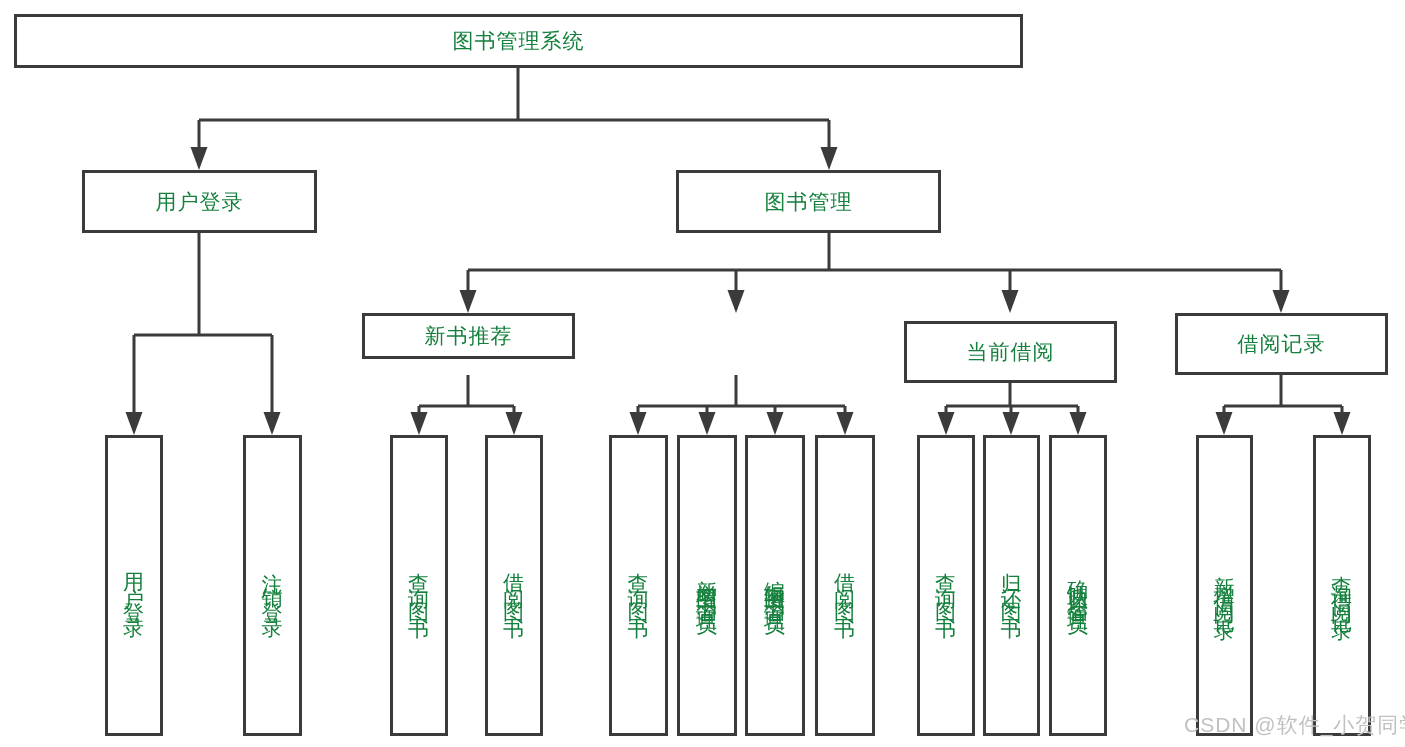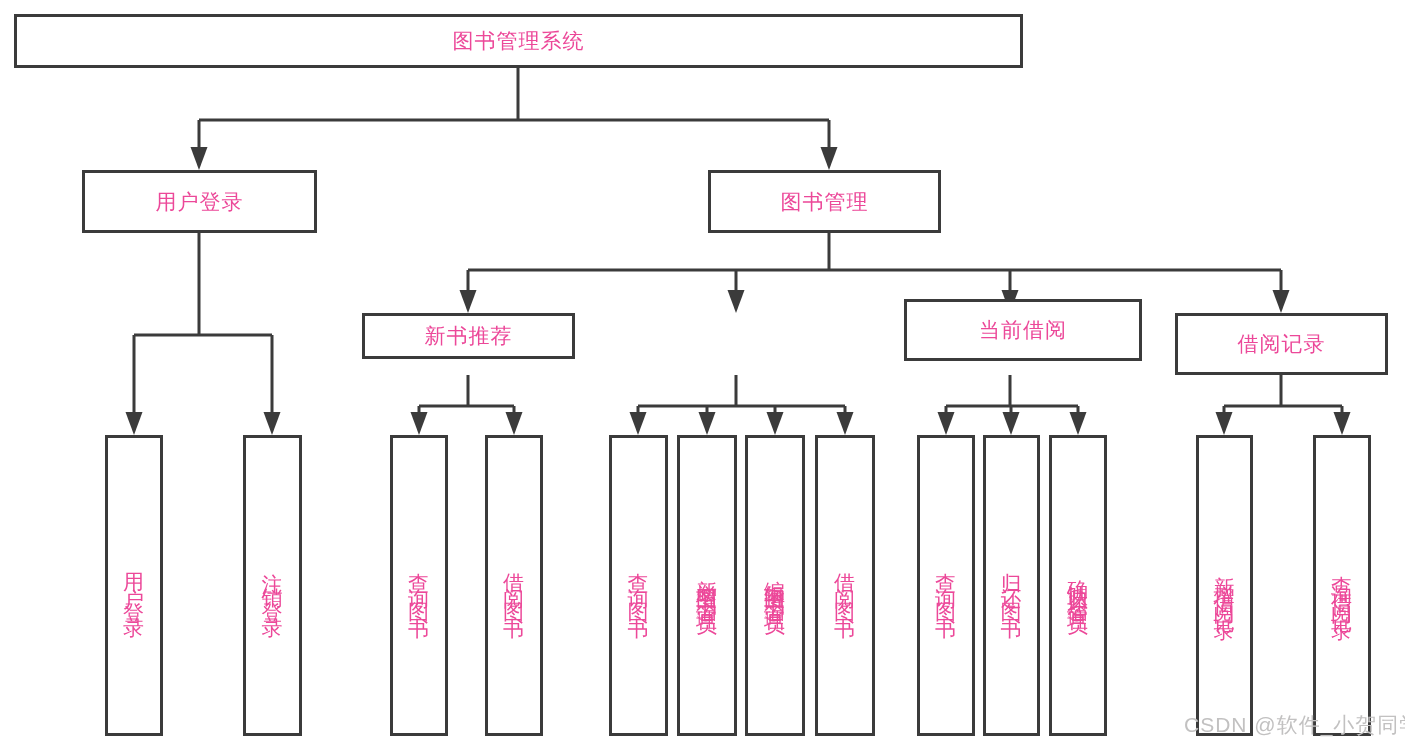--- a/index.html
+++ b/index.html
@@ -3,21 +3,21 @@
 <meta charset="utf-8">
 <style>
   html,body{margin:0;padding:0;background:#ffffff;}
   .stage{
     position:relative;width:1405px;height:747px;background:#ffffff;
     font-family:"Liberation Sans","DejaVu Sans",sans-serif;overflow:hidden;
   }
   .connectors{position:absolute;left:0;top:0;z-index:1;}
   .box{
     position:absolute;box-sizing:border-box;border:3px solid #3b3b3b;background:#ffffff;
-    display:flex;align-items:center;justify-content:center;color:#ec4899;z-index:2;
+    display:flex;align-items:center;justify-content:center;color:#15803d;z-index:2;
   }
   .h .lbl{font-size:21px;letter-spacing:1px;white-space:nowrap;}
   .v .lbl{
     writing-mode:vertical-rl;text-orientation:upright;
     font-size:21px;line-height:1;white-space:nowrap;
   }
   .g4{letter-spacing:15px;}  
   .g6{letter-spacing:9px;}   
   .g9{letter-spacing:5px;}   
   .watermark{
@@ -63,28 +63,28 @@
     </g>
   </svg>
 
   <div class="box h" style="left:14px;top:14px;width:1009px;height:54px">
     <span class="lbl">图书管理系统</span>
   </div>
 
   <div class="box h" style="left:82px;top:170px;width:235px;height:63px">
     <span class="lbl">用户登录</span>
   </div>
-  <div class="box h" style="left:708px;top:170px;width:233px;height:63px">
+  <div class="box h" style="left:676px;top:170px;width:265px;height:63px">
     <span class="lbl">图书管理</span>
   </div>
 
   <div class="box h" style="left:362px;top:313px;width:213px;height:46px">
     <span class="lbl">新书推荐</span>
   </div>
-  <div class="box h" style="left:904px;top:299px;width:238px;height:62px">
+  <div class="box h" style="left:904px;top:321px;width:213px;height:62px">
     <span class="lbl">当前借阅</span>
   </div>
   <div class="box h" style="left:1175px;top:313px;width:213px;height:62px">
     <span class="lbl">借阅记录</span>
   </div>
 
   <div class="box v" style="left:105px;top:435px;width:58px;height:301px">
     <span class="lbl g4">用户登录</span>
   </div>
   <div class="box v" style="left:243px;top:435px;width:59px;height:301px">

